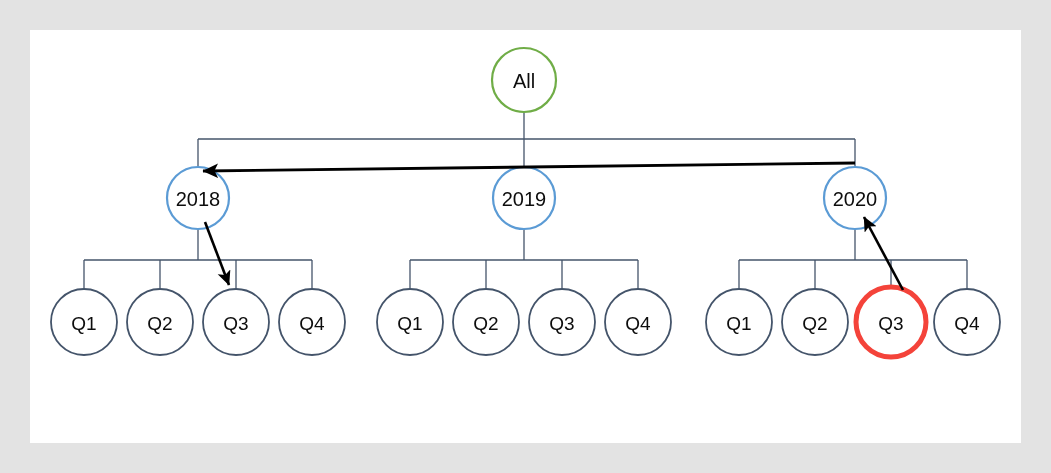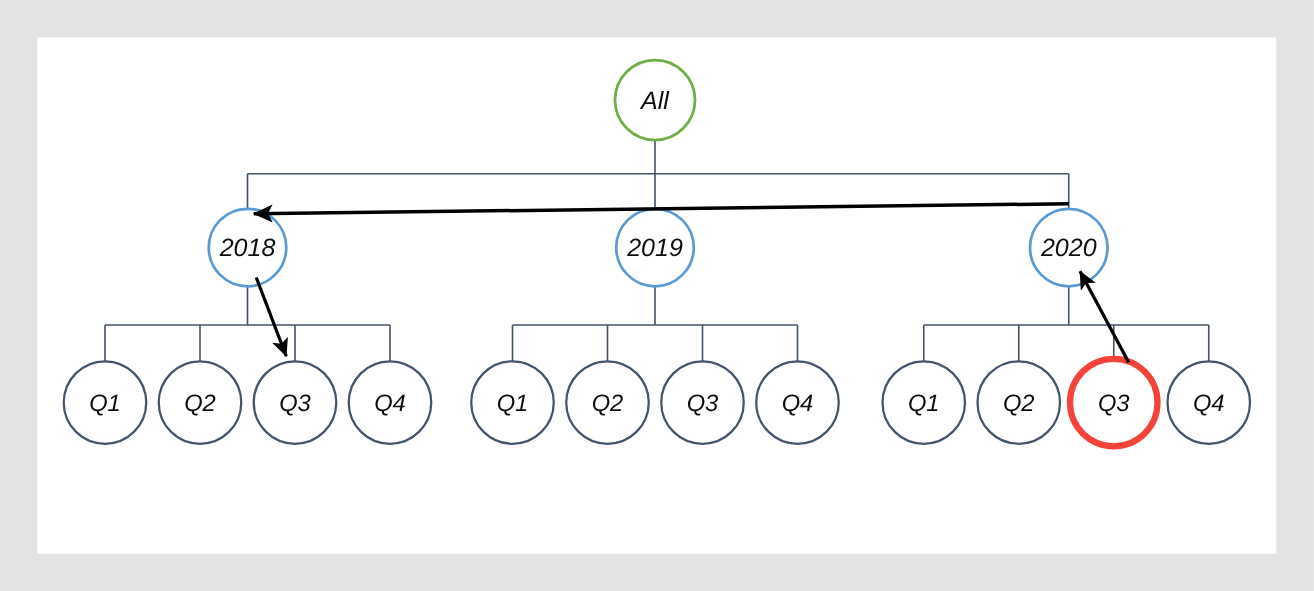--- a/index.html
+++ b/index.html
@@ -10,21 +10,20 @@
     width: 1051px;
     height: 473px;
     background: #e3e3e3;
     font-family: "Liberation Sans", sans-serif;
     overflow: hidden;
   }
   #stage {
     position: relative;
     width: 1051px;
     height: 473px;
-    font-style: italic;
   }
   #canvas-sheet {
     position: absolute;
     left: 30px;
     top: 30px;
     width: 991px;
     height: 413px;
     background: #ffffff;
   }
   #diagram-svg {

